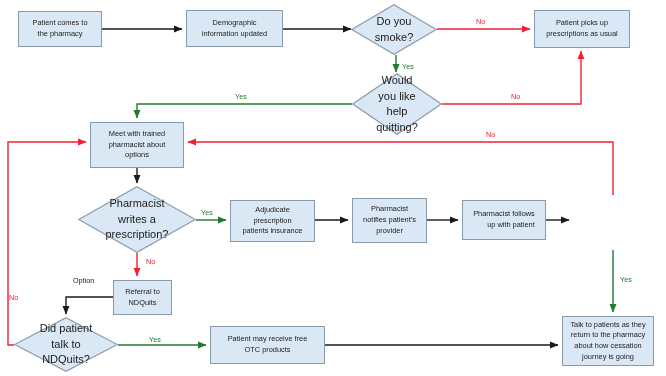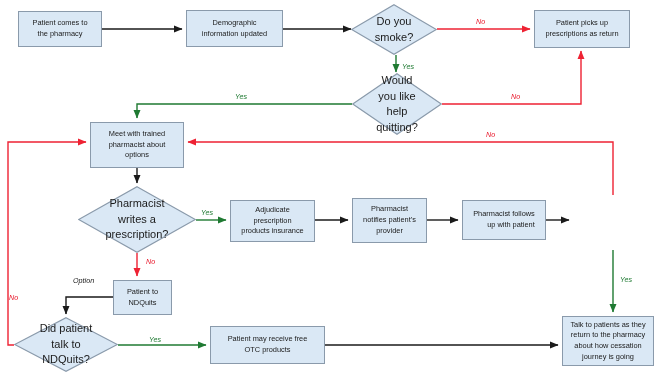--- a/index.html
+++ b/index.html
@@ -5,21 +5,21 @@
   html,body{margin:0;padding:0;background:#ffffff;}
   body{font-family:"Liberation Sans", sans-serif;}
   #canvas{position:relative;width:666px;height:376px;background:#ffffff;overflow:hidden;}
   svg.edges{position:absolute;left:0;top:0;width:666px;height:376px;}
   .node{position:absolute;box-sizing:border-box;display:flex;align-items:center;justify-content:center;text-align:center;color:#1a1a1a;}
   .box{background:#dae8f5;border:1px solid #8a9aab;}
   .box .lbl{font-size:7.4px;line-height:1.45;padding:1px 3px;white-space:pre-line;}
   .diamond{background:transparent;border:none;}
   .diamond .dshape{position:absolute;left:0;top:0;width:100%;height:100%;}
   .diamond .lbl{position:relative;font-size:11px;line-height:1.4;white-space:pre-line;z-index:2;}
-  .edge-label{position:absolute;font-size:7.2px;line-height:1;white-space:nowrap;font-style:italic;}
+  .edge-label{position:absolute;font-size:7.2px;line-height:1;white-space:nowrap;}
   .lbl-yes{color:#1f7a32;}
   .lbl-no{color:#e8192c;}
   .lbl-plain{color:#1a1a1a;}
 </style>
 </head>
 <body>
 
 <div id="canvas">
 
   <svg class="edges" viewBox="0 0 666 376">
@@ -88,21 +88,21 @@
   <div class="node diamond" style="left:351px;top:4px;width:86px;height:51px;">
     <svg class="dshape" viewBox="0 0 86 51" preserveAspectRatio="none">
       <polygon points="43,0.7 85.3,25.5 43,50.3 0.7,25.5" fill="#dae8f5" stroke="#8a9aab" stroke-width="1.2"></polygon>
     </svg>
     <span class="lbl">Do you
 smoke?</span>
   </div>
 
   <div class="node box" style="left:534px;top:10px;width:96px;height:38px;">
     <span class="lbl">Patient picks up
-prescriptions as return</span>
+prescriptions as usual</span>
   </div>
 
   <div class="node diamond" style="left:352px;top:73px;width:90px;height:62px;align-items:flex-end;">
     <svg class="dshape" viewBox="0 0 90 62" preserveAspectRatio="none">
       <polygon points="45,0.7 89.3,31 45,61.3 0.7,31" fill="#dae8f5" stroke="#8a9aab" stroke-width="1.2"></polygon>
     </svg>
     <span class="lbl">Would
 you like
 help
 quitting?</span>
@@ -119,37 +119,37 @@
       <polygon points="59,0.7 117.3,33.5 59,66.3 0.7,33.5" fill="#dae8f5" stroke="#8a9aab" stroke-width="1.2"></polygon>
     </svg>
     <span class="lbl">Pharmacist
 writes a
 prescription?</span>
   </div>
 
   <div class="node box" style="left:230px;top:200px;width:85px;height:42px;">
     <span class="lbl">Adjudicate
 prescription
-products insurance</span>
+patients insurance</span>
   </div>
 
   <div class="node box" style="left:352px;top:198px;width:75px;height:45px;">
     <span class="lbl">Pharmacist
 notifies patient's
 provider</span>
   </div>
 
   <div class="node box" style="left:462px;top:200px;width:84px;height:40px;text-align:right;">
     <span class="lbl">Pharmacist follows
 up with patient</span>
   </div>
 
 
   <div class="node box" style="left:113px;top:280px;width:59px;height:35px;">
-    <span class="lbl">Patient to
+    <span class="lbl">Referral to
 NDQuits</span>
   </div>
 
   <div class="node diamond" style="left:14px;top:317px;width:104px;height:55px;">
     <svg class="dshape" viewBox="0 0 104 55" preserveAspectRatio="none">
       <polygon points="52,0.7 103.3,27.5 52,54.3 0.7,27.5" fill="#dae8f5" stroke="#8a9aab" stroke-width="1.2"></polygon>
     </svg>
     <span class="lbl">Did patient
 talk to
 NDQuits?</span>

